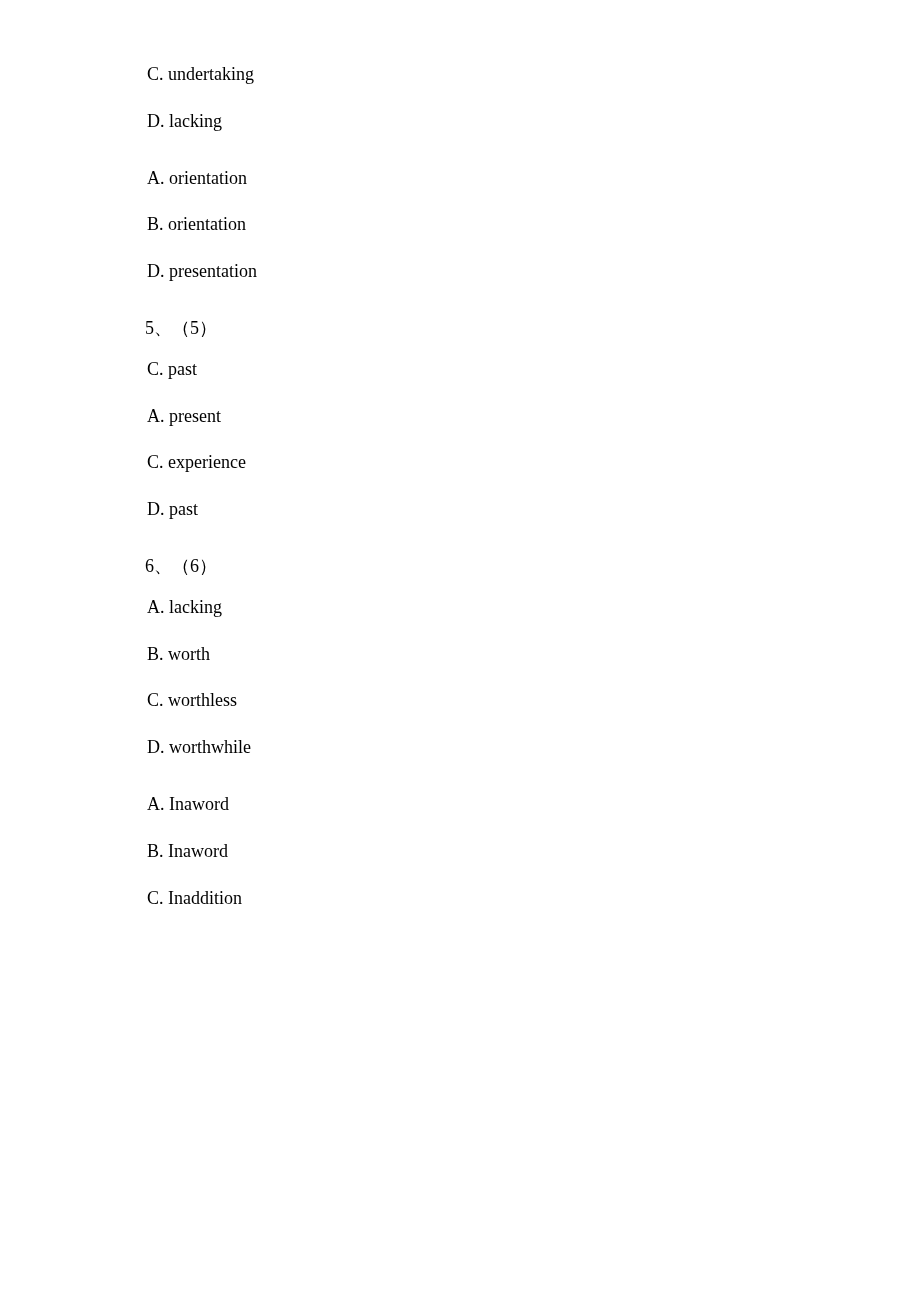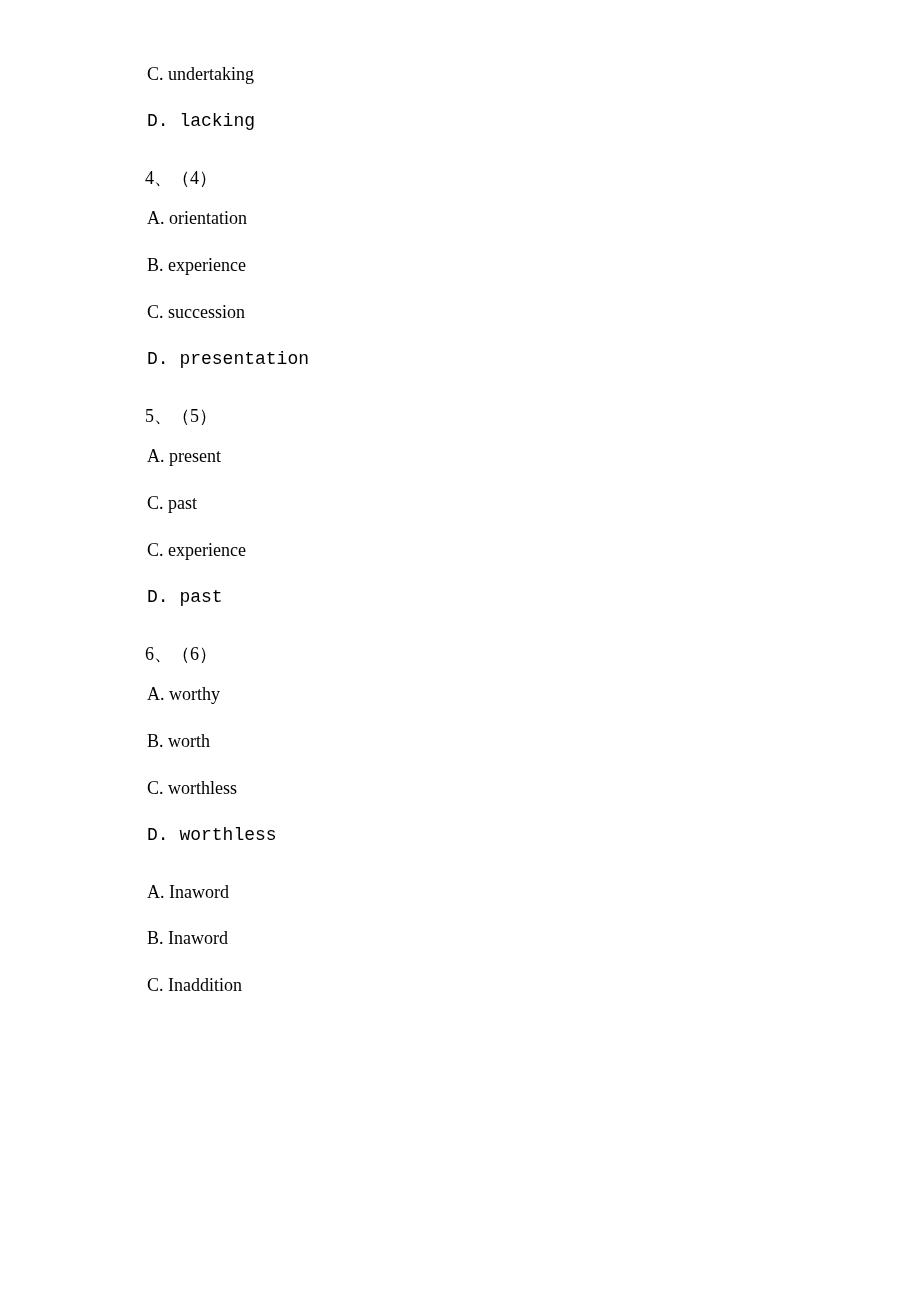--- a/index.html
+++ b/index.html
@@ -21,94 +21,87 @@
       margin-bottom: 12px;
       font-size: 18px;
     }
     .option {
       margin-bottom: 18px;
       font-size: 18px;
       padding-left: 2px;
     }
     .section-gap {
       margin-bottom: 28px;
-      font-family: Liberation Mono, monospace;
     }
   </style>
 </head>
 <body>
 
 <div>
 
   <div class="option">
     <span>C. undertaking</span>
   </div>
 
   <div class="option section-gap">
     <span>D. lacking</span>
   </div>
 
-  <div class="question-number">
-    <span>4、（4）</span>
-  </div>
 
   <div class="option">
     <span>A.  orientation</span>
   </div>
 
   <div class="option">
-    <span>B.  experience</span>
+    <span>B.  orientation</span>
   </div>
 
-  <div class="option">
-    <span>C. succession</span>
-  </div>
 
   <div class="option section-gap">
     <span>D. presentation</span>
   </div>
 
   <div class="question-number">
     <span>5、（5）</span>
   </div>
 
   <div class="option">
-    <span>A. present</span>
+    <span>C.  past</span>
   </div>
 
   <div class="option">
-    <span>C.  past</span>
+    <span>A. present</span>
   </div>
 
   <div class="option">
     <span>C. experience</span>
   </div>
 
   <div class="option section-gap">
     <span>D. past</span>
   </div>
 
   <div class="question-number">
     <span>6、（6）</span>
   </div>
 
   <div class="option">
-    <span>A.  worthy</span>
+    <span>A.  lacking</span>
   </div>
 
   <div class="option">
     <span>B.  worth</span>
   </div>
 
   <div class="option">
     <span>C.  worthless</span>
   </div>
 
   <div class="option section-gap">
-    <span>D. worthless</span>
+    <span>D. worthwhile</span>
   </div>
 
 
   <div class="option">
     <span>A.  Inaword</span>
   </div>
 
   <div class="option">
     <span>B.  Inaword</span>
   </div>

